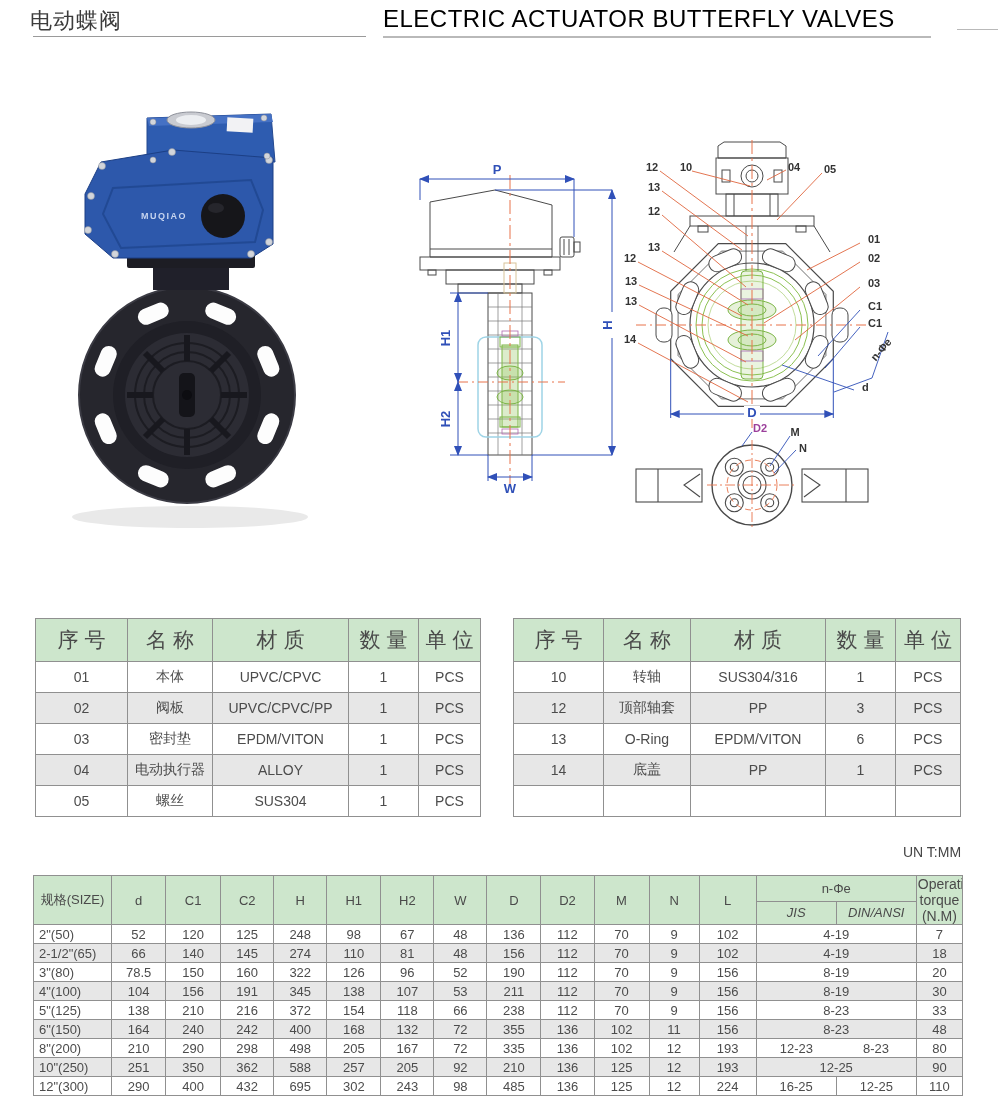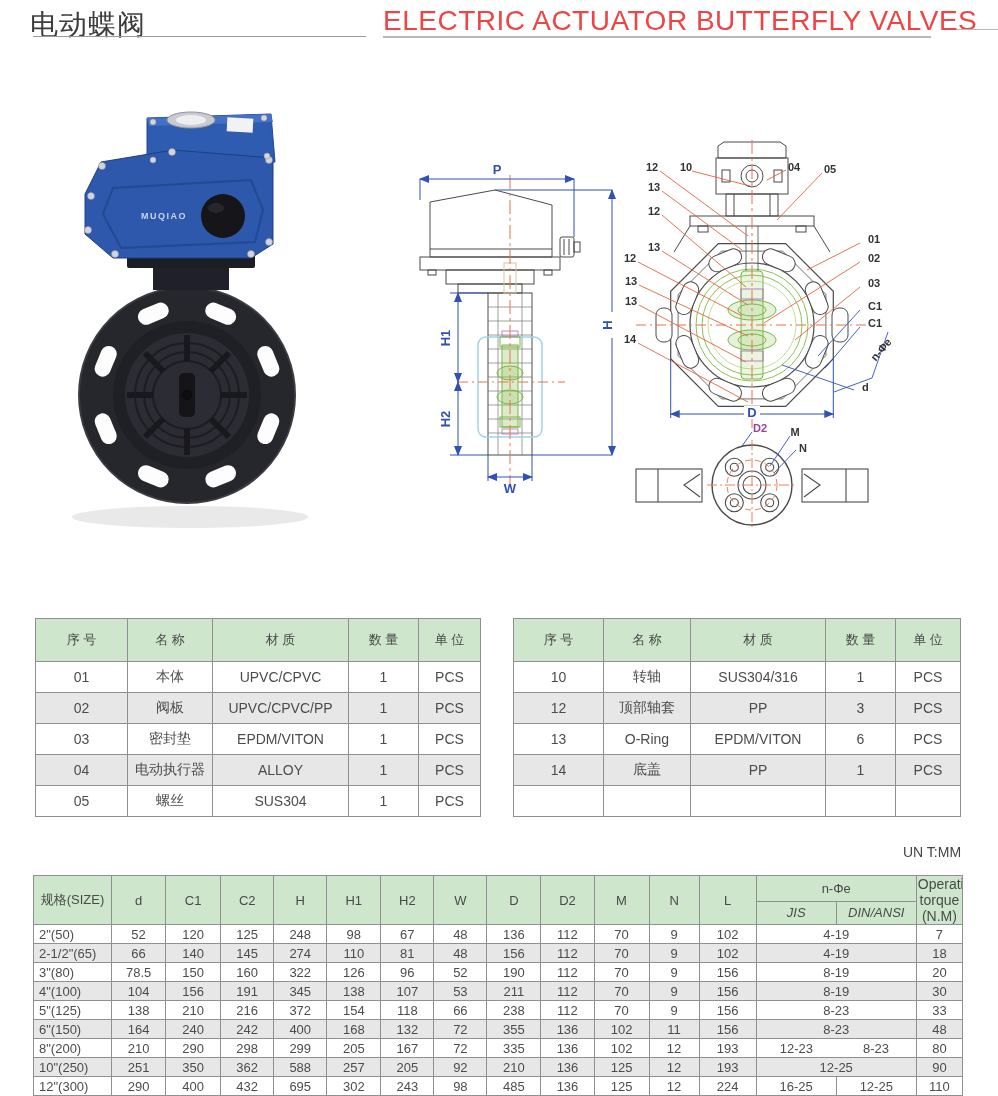--- a/index.html
+++ b/index.html
@@ -1,32 +1,32 @@
 <!DOCTYPE html>
 <html><head>
 <meta charset="utf-8">
 <style>
   html,body{margin:0;padding:0;background:#fff;}
   #page{position:relative;width:998px;height:1096px;background:#ffffff;font-family:"Liberation Sans",sans-serif;overflow:hidden;color:#4a4a4a;}
   .abs{position:absolute;}
   
-  #title-cn{left:30px;top:6px;font-size:28px;color:#3c3c3c;letter-spacing:1px;}
+  #title-cn{left:30px;top:6px;font-size:22px;color:#3c3c3c;letter-spacing:1px;}
   #rule-cn{left:33px;top:36px;width:333px;height:1px;background:#9a9a9a;}
-  #title-en{left:383px;top:5px;font-size:28px;color:#ef4444;letter-spacing:0.5px;}
+  #title-en{left:383px;top:5px;font-size:24px;color:#000000;letter-spacing:0.5px;}
   #rule-en{left:383px;top:36px;width:548px;height:2px;background:#b9b9b9;}
   #rule-en2{left:957px;top:29px;width:41px;height:1px;background:#b9b9b9;}
   
   #unit-note{left:903px;top:844px;font-size:14px;color:#444;}
   
   table{border-collapse:collapse;table-layout:fixed;}
   th,td{border:1px solid #909090;text-align:center;overflow:hidden;white-space:nowrap;}
   th{background:#cde6cc;font-weight:normal;color:#4a4a4a;}
   tr.alt td{background:#e7e7e7;}
   .parts{position:absolute;top:618px;font-size:14px;color:#4c4c4c;}
-  .parts th{height:40px;font-size:13px;}
+  .parts th{height:40px;font-size:21px;}
   .parts td{height:28px;}
   #parts-left{left:35px;width:445px;}
   #parts-right{left:513px;width:447px;}
   #size-table{position:absolute;left:33px;top:875px;width:930px;font-size:13px;color:#4c4c4c;}
   #size-table thead tr:first-child th{height:22px;}
   #size-table thead tr:last-child th{height:20px;font-style:italic;}
   #size-table td{height:18px;line-height:1;padding:0;}
   #size-table td.size-col{text-align:left;padding-left:5px;}
   #size-table .torque-th{font-size:14px;line-height:1.15;white-space:pre-line;padding:0 1px;}
   #size-table td.nbr{border-right:none;}
@@ -586,21 +586,21 @@
           <td>11</td>
           <td>156</td>
           <td colspan="2">8-23</td>
           <td>48</td>
         </tr>
         <tr>
           <td class="size-col">8"(200)</td>
           <td>210</td>
           <td>290</td>
           <td>298</td>
-          <td>299</td>
+          <td>498</td>
           <td>205</td>
           <td>167</td>
           <td>72</td>
           <td>335</td>
           <td>136</td>
           <td>102</td>
           <td>12</td>
           <td>193</td>
           <td class="nbr">12-23</td>
           <td class="nbl">8-23</td>

